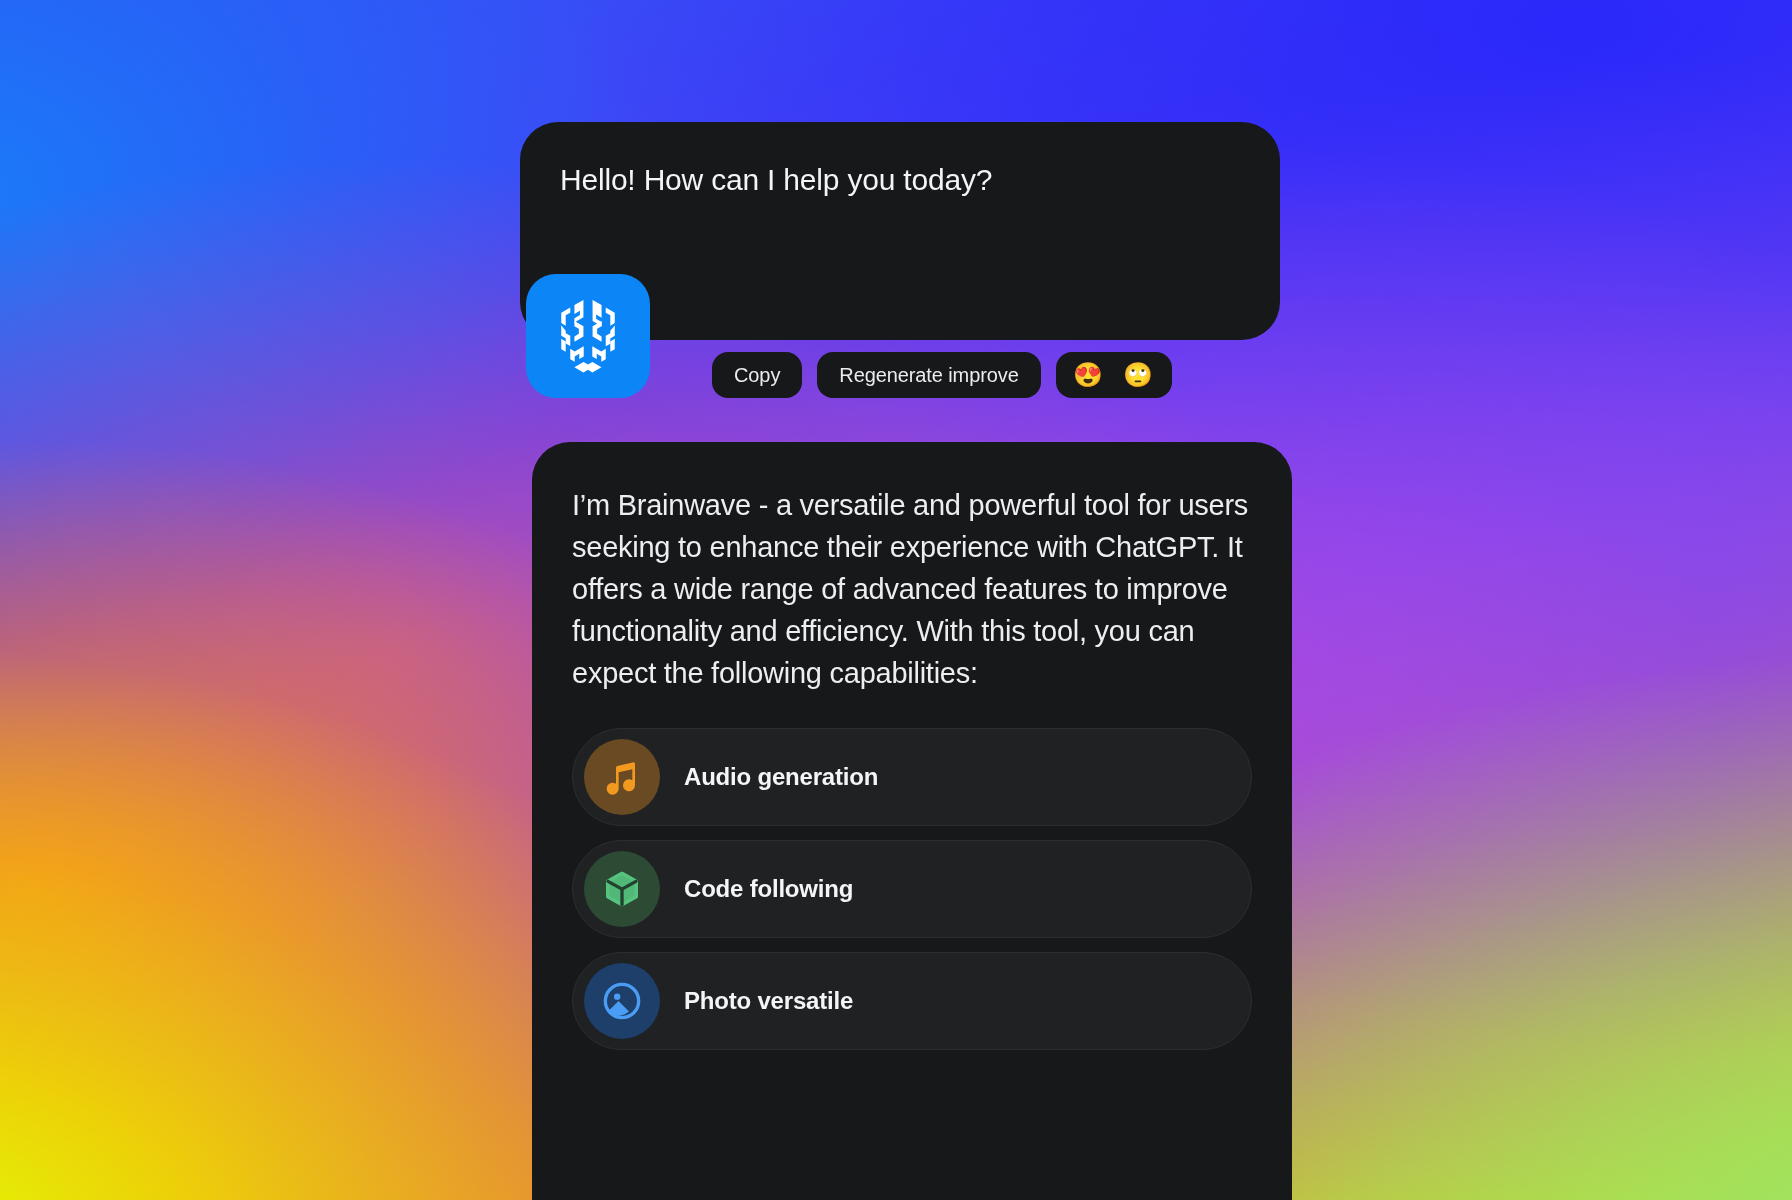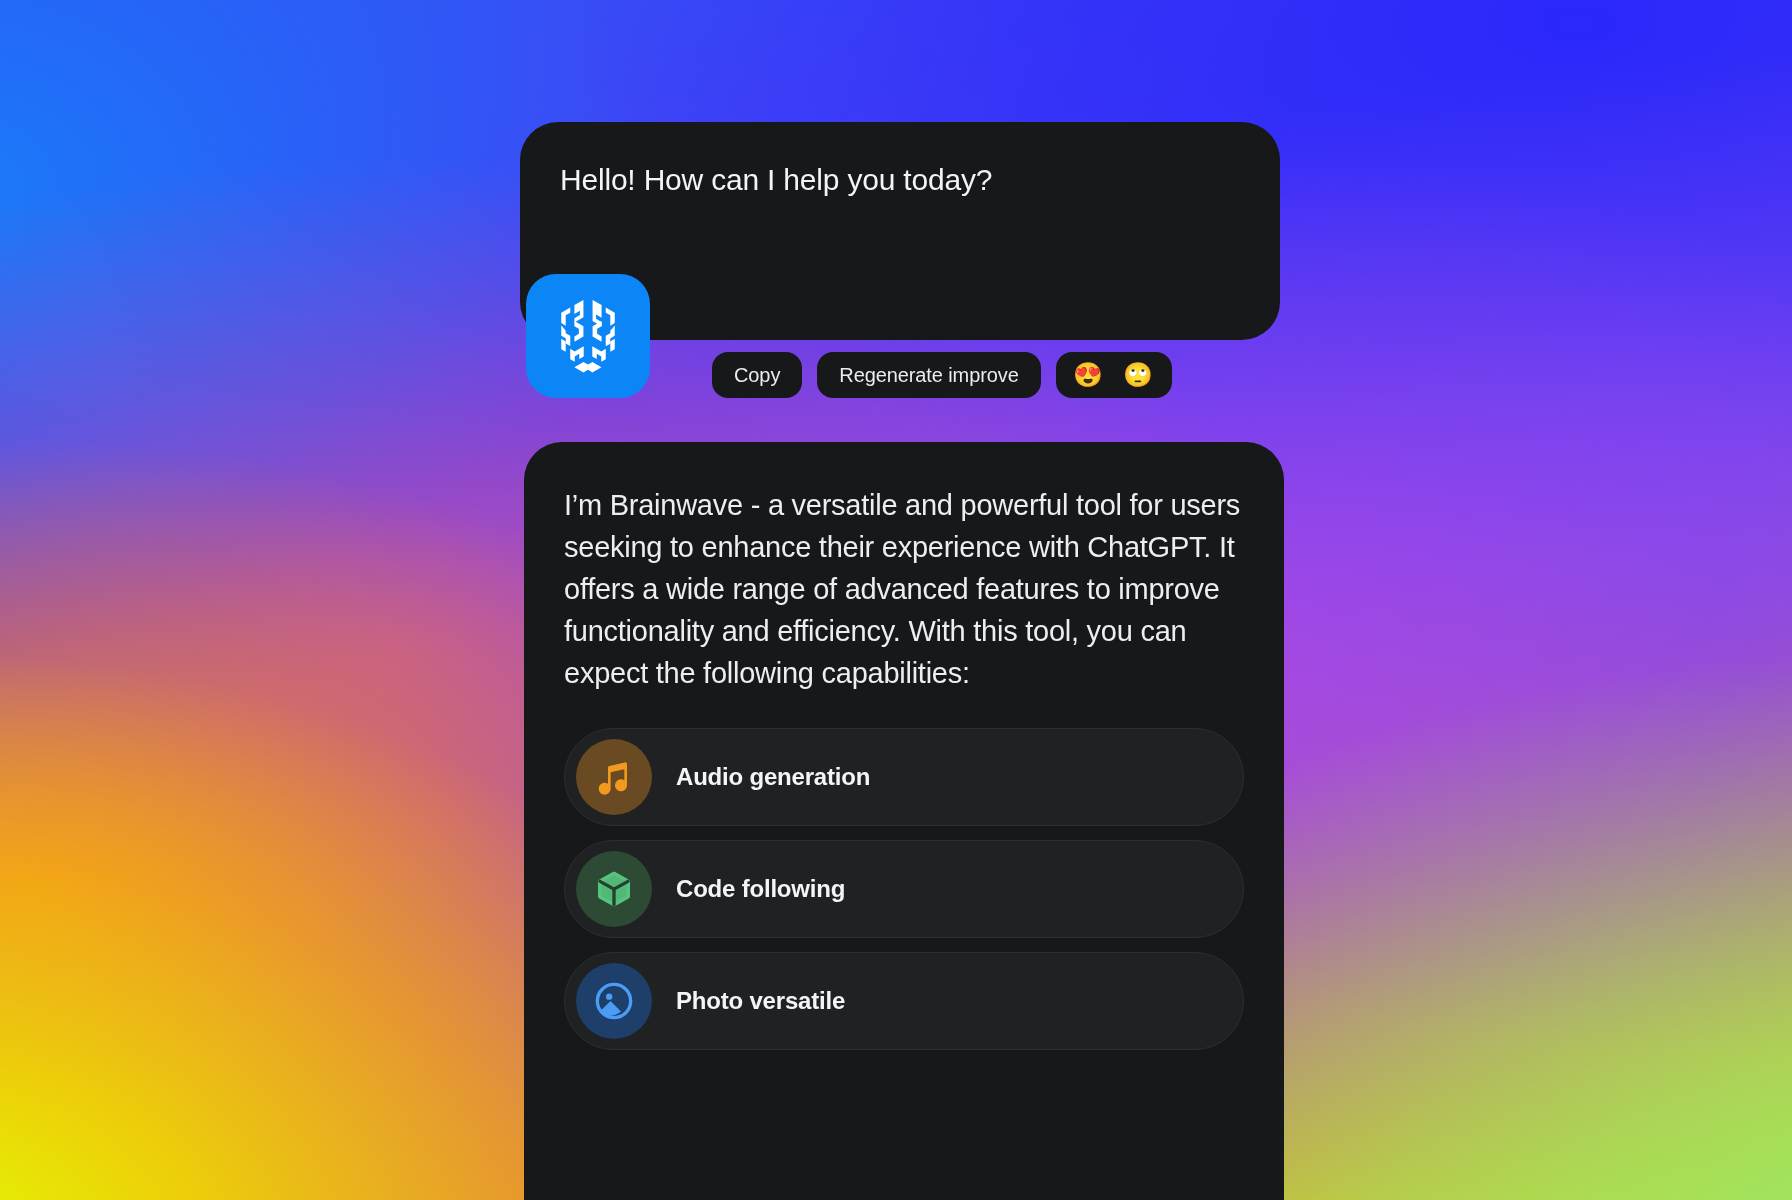--- a/index.html
+++ b/index.html
@@ -127,21 +127,21 @@
     font-size:24px;
     line-height:1;
     cursor:pointer;
     padding:0;
   }
 
   
   .answer-card {
     position:absolute;
     top:442px;
-    left:4px;
+    left:12px;
     width:760px;
     height:758px;
     border-radius:38px 38px 0 0;
     padding:42px 40px 0 40px;
     overflow:hidden;
   }
 
   .answer-text {
     color:#edeeef;
     font-size:29px;

